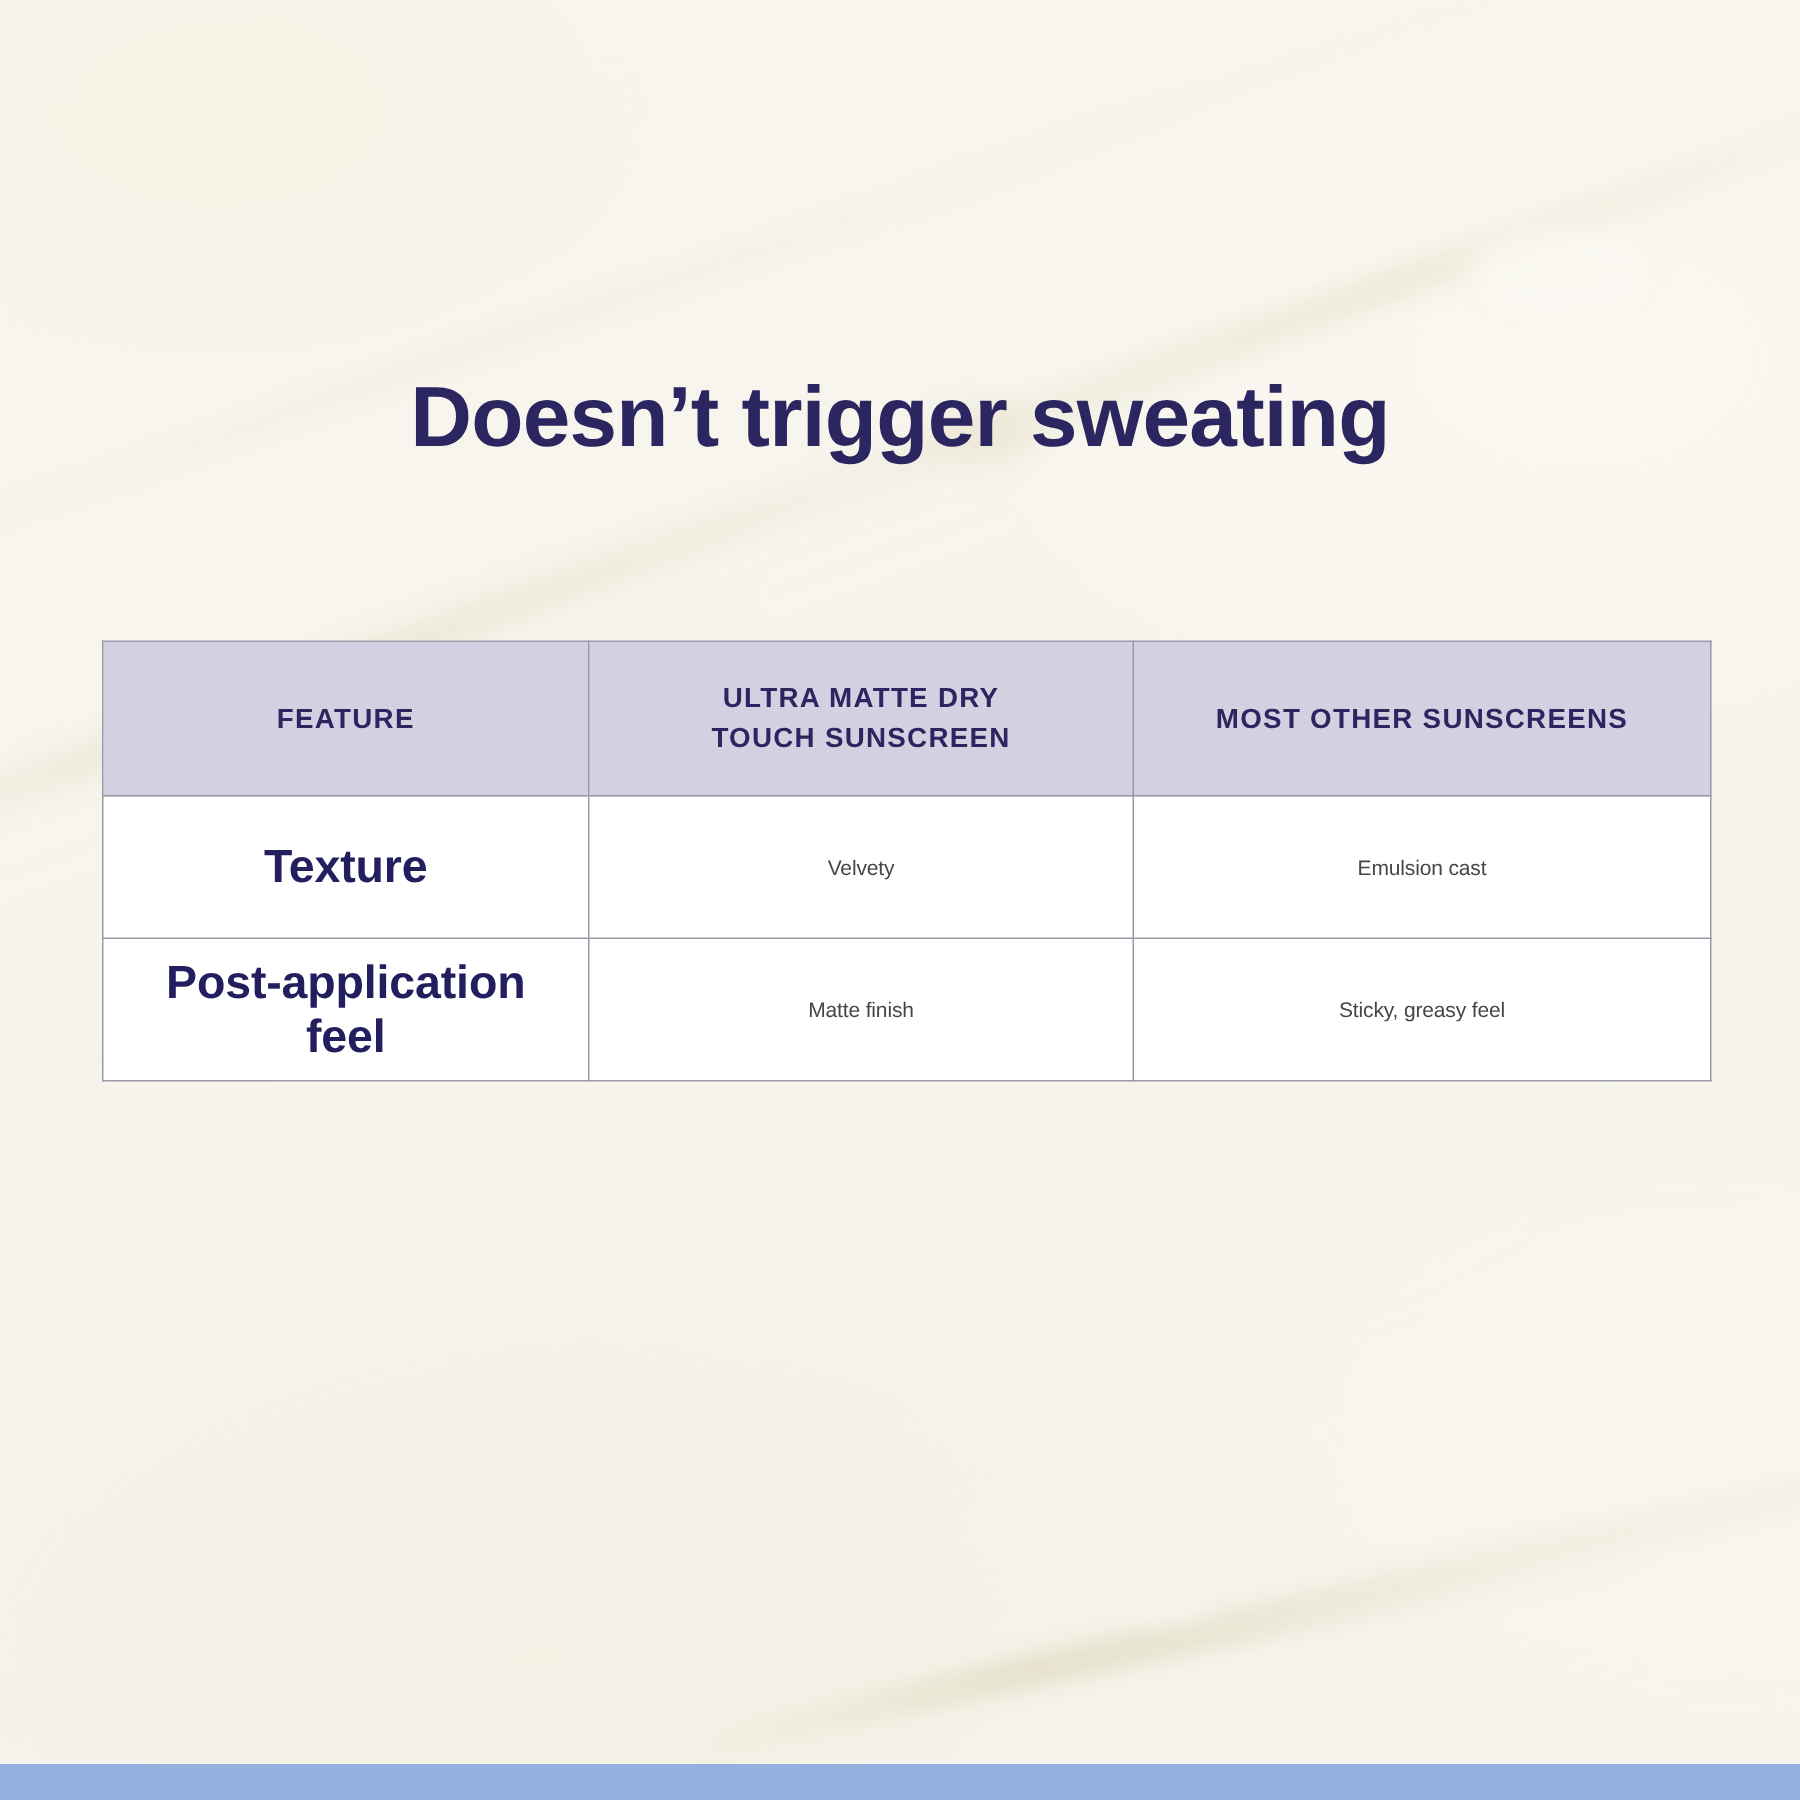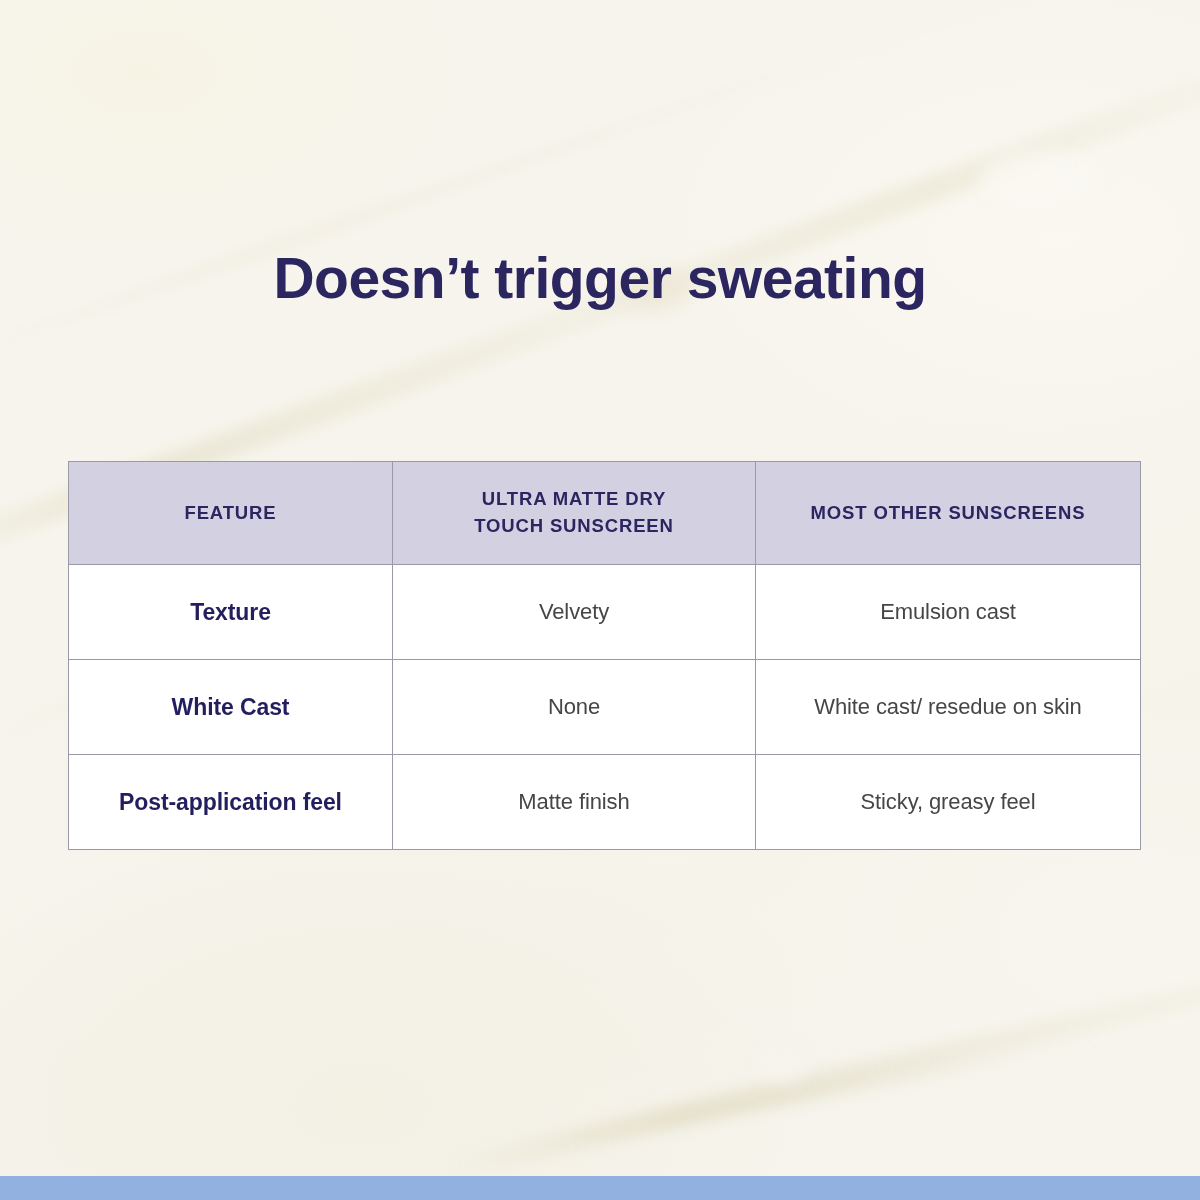--- a/index.html
+++ b/index.html
@@ -110,21 +110,21 @@
     line-height: 1.06;
     font-weight: 800;
     letter-spacing: -0.5px;
     color: #2b2560;
   }
 
   
   .table-wrap {
     position: absolute;
     left: 68px;
-    top: 461px;
+    top: 427px;
     width: 1072px;
   }
 
   table.compare {
     width: 100%;
     border-collapse: collapse;
     table-layout: fixed;
     background: #ffffff;
   }
 
@@ -148,28 +148,28 @@
     font-weight: 800;
     letter-spacing: 0.85px;
     line-height: 1.45;
     text-transform: uppercase;
   }
 
   tbody tr { height: 95px; }
 
   tbody td.feature-cell {
     color: #231f5e;
-    font-size: 23px;
+    font-size: 31px;
     font-weight: 800;
     letter-spacing: -0.1px;
   }
 
   tbody td.value-cell {
     color: #464646;
-    font-size: 22px;
+    font-size: 14px;
     font-weight: 500;
     letter-spacing: -0.1px;
   }
 
   
   .bottom-bar {
     position: absolute;
     left: 0;
     bottom: 0;
     width: 1200px;
@@ -210,25 +210,20 @@
         <th>MOST OTHER SUNSCREENS</th>
       </tr>
     </thead>
     <tbody>
       <tr>
         <td class="feature-cell">Texture</td>
         <td class="value-cell">Velvety</td>
         <td class="value-cell">Emulsion cast</td>
       </tr>
       <tr>
-        <td class="feature-cell">White Cast</td>
-        <td class="value-cell">None</td>
-        <td class="value-cell">White cast/ resedue on skin</td>
-      </tr>
-      <tr>
         <td class="feature-cell">Post-application feel</td>
         <td class="value-cell">Matte finish</td>
         <td class="value-cell">Sticky, greasy feel</td>
       </tr>
     </tbody>
   </table>
 </div>
 
 <div class="bottom-bar"></div>
 

